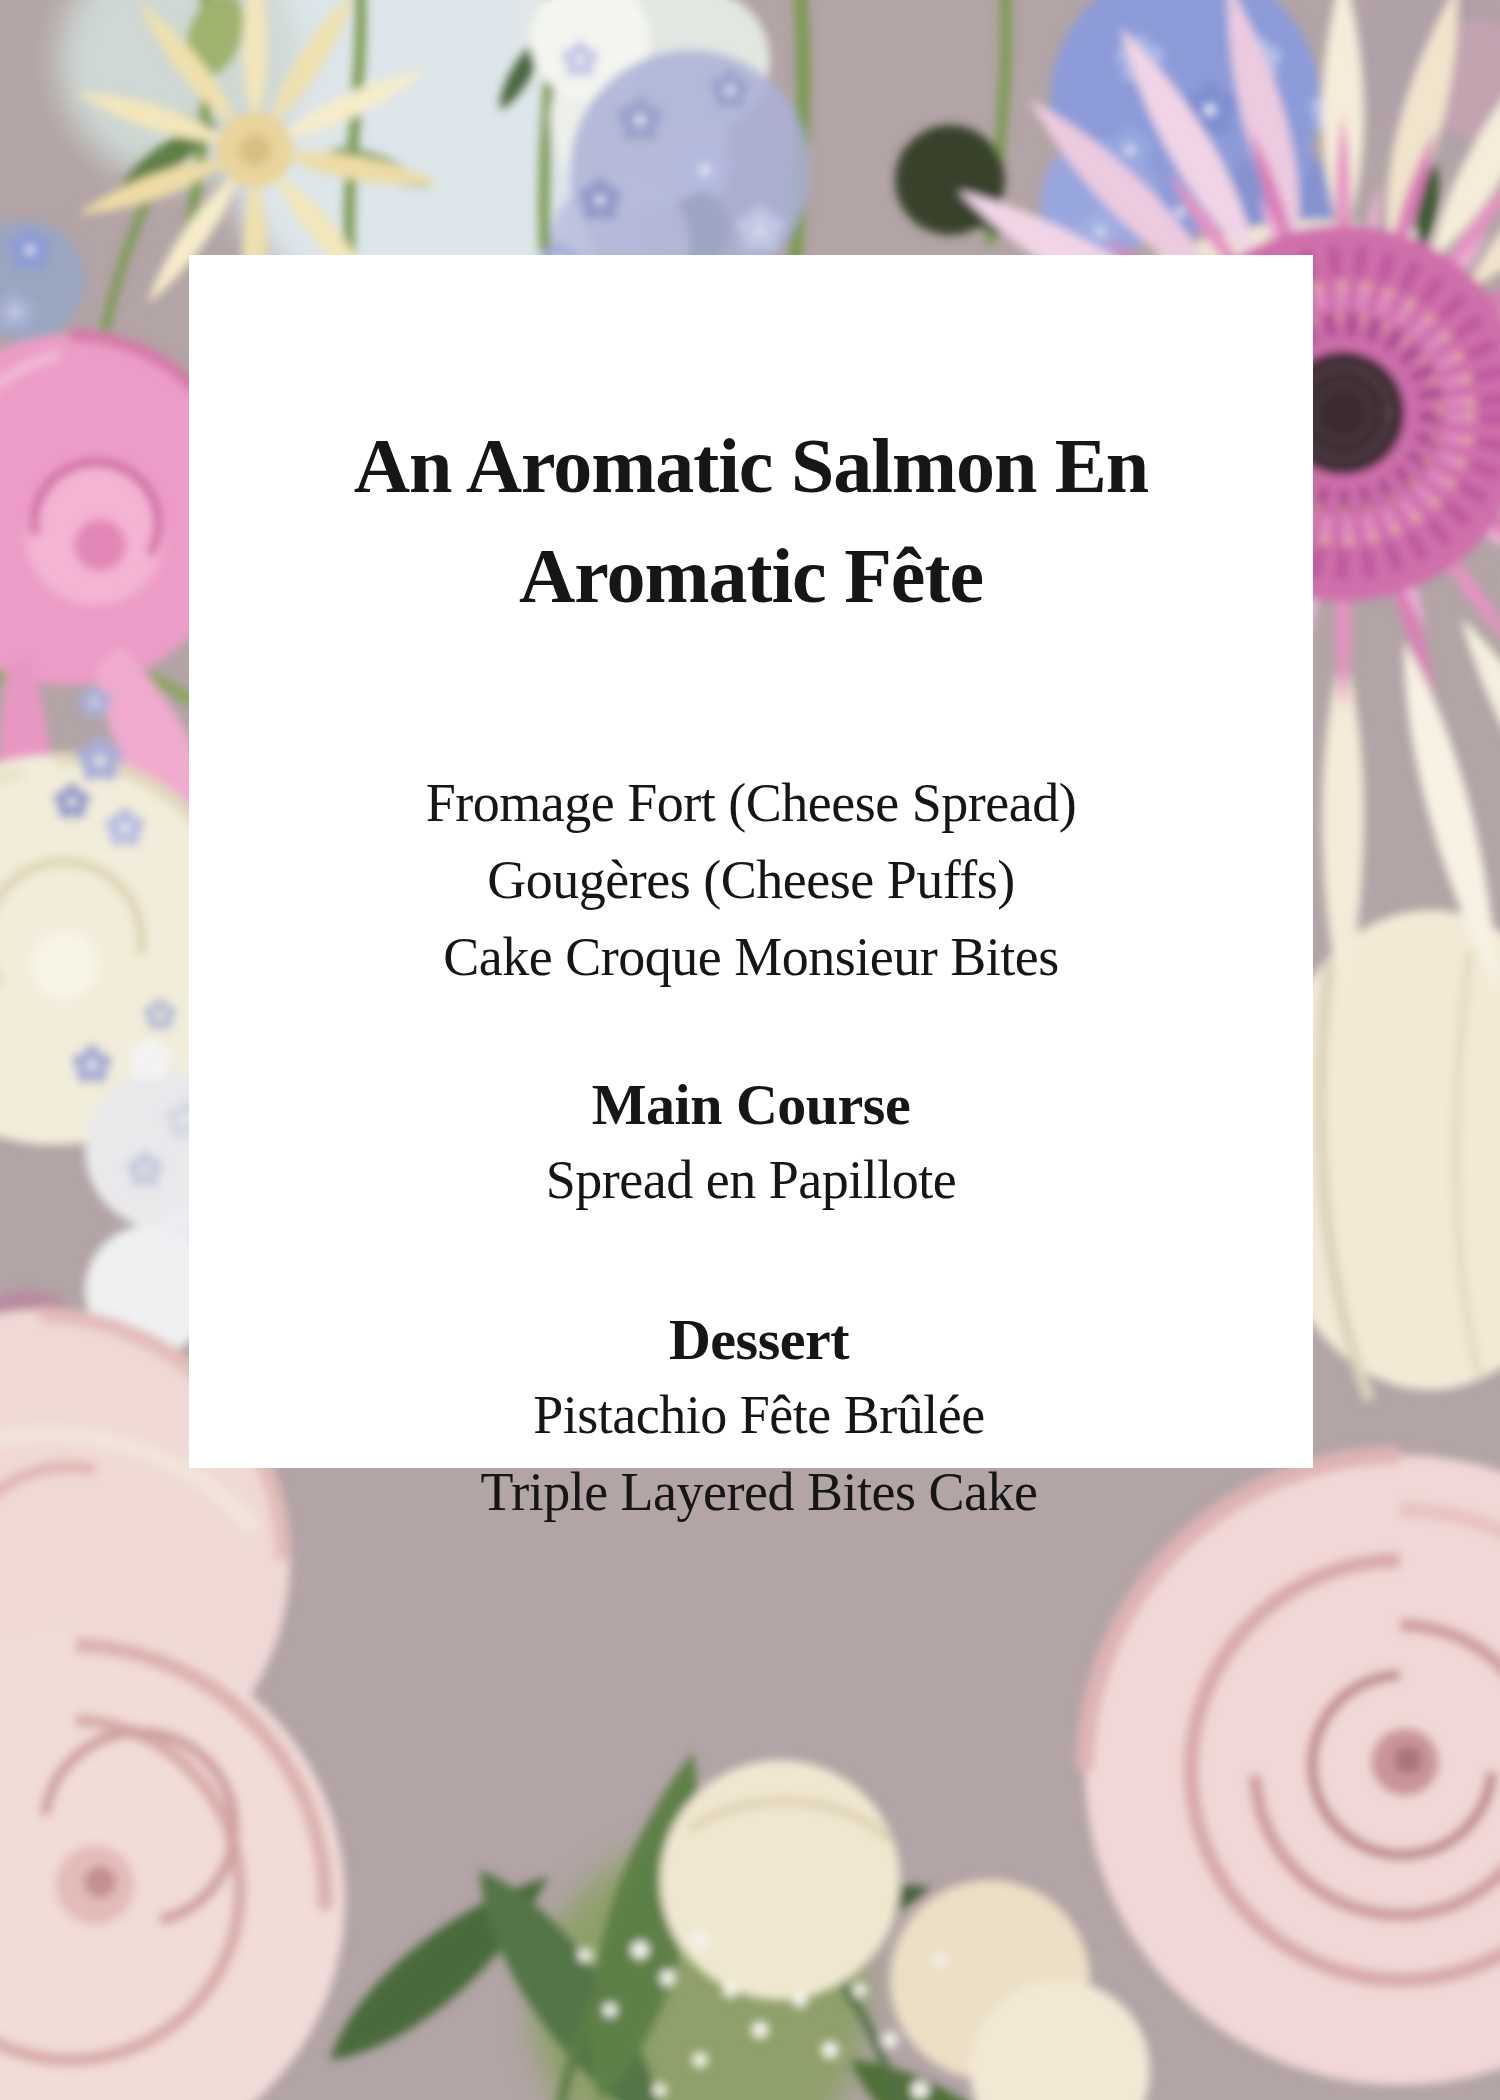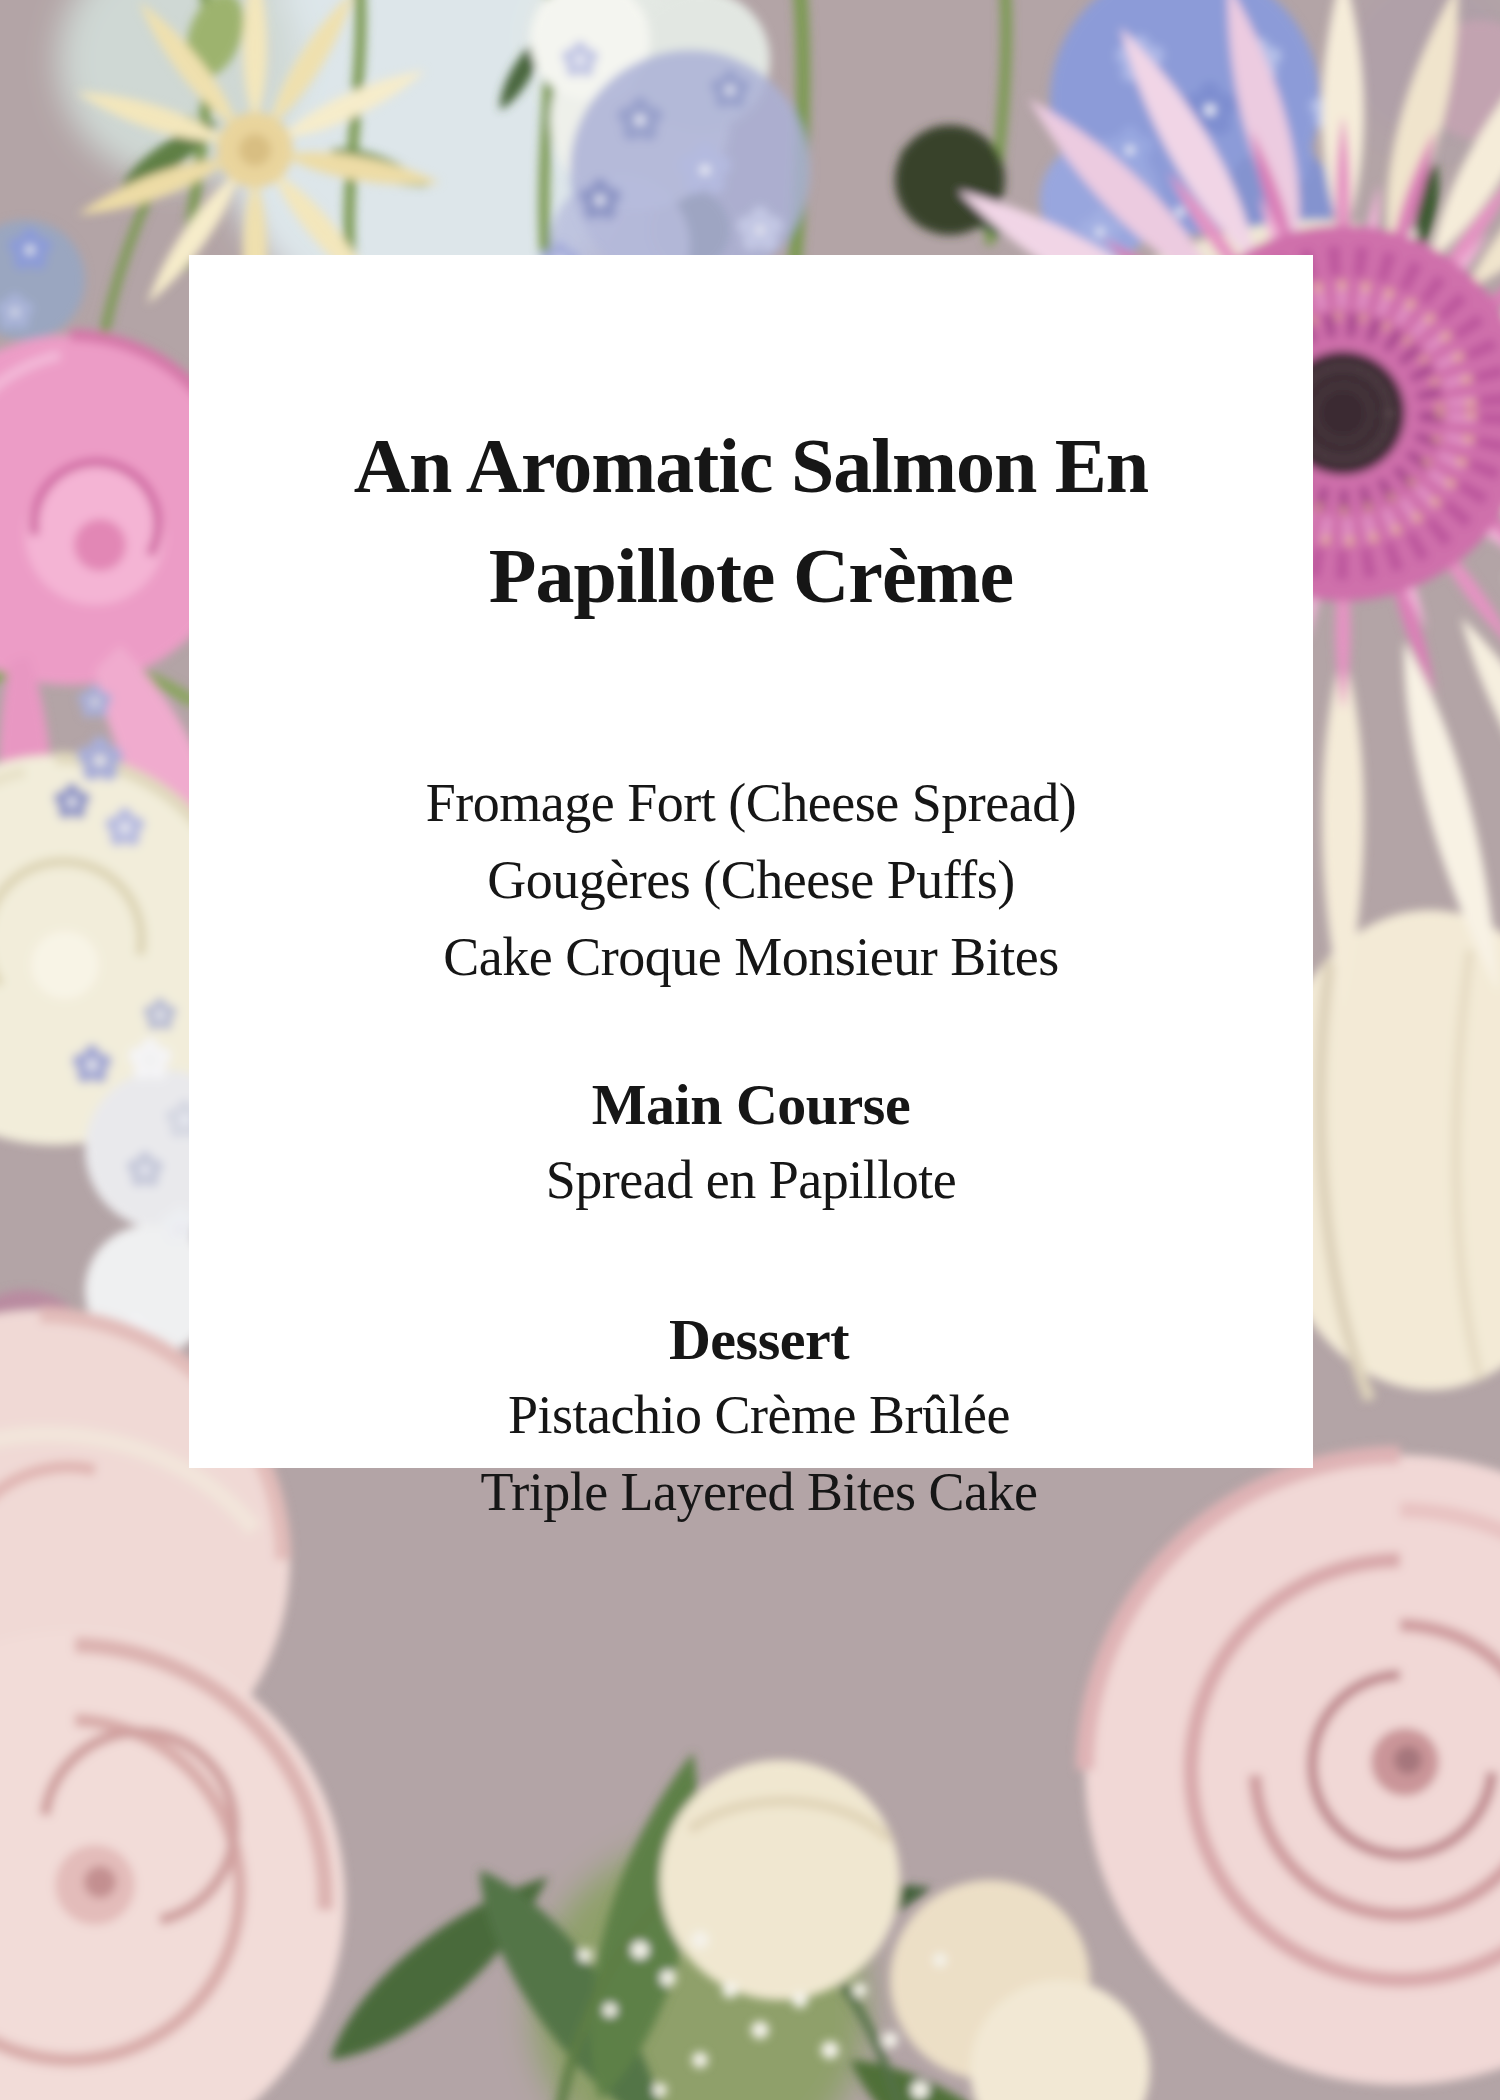--- a/index.html
+++ b/index.html
@@ -340,32 +340,32 @@
         <circle r="46" fill="none" stroke="#6f5a60" stroke-width="9" stroke-dasharray="3 8"></circle>
         <circle r="28" fill="none" stroke="#5d4a50" stroke-width="9" stroke-dasharray="3 8"></circle>
       </g>
     </g>
   </g>
 </svg>
 
 <div class="card">
   <h1 class="title">
     <span class="tline">An Aromatic Salmon En</span>
-    <span class="tline">Papillote Crème</span>
+    <span class="tline">Aromatic Fête</span>
   </h1>
 
   <section class="sec sec-app">
     <p>Fromage Fort (Cheese Spread)</p>
     <p>Gougères (Cheese Puffs)</p>
     <p>Cake Croque Monsieur Bites</p>
   </section>
 
   <section class="sec sec-main">
     <h2>Main Course</h2>
     <p>Spread en Papillote</p>
   </section>
 
   <section class="sec sec-des">
     <h2>Dessert</h2>
-    <p>Pistachio Crème Brûlée</p>
+    <p>Pistachio Fête Brûlée</p>
     <p>Triple Layered Bites Cake</p>
   </section>
 </div>
 
 </body></html>

